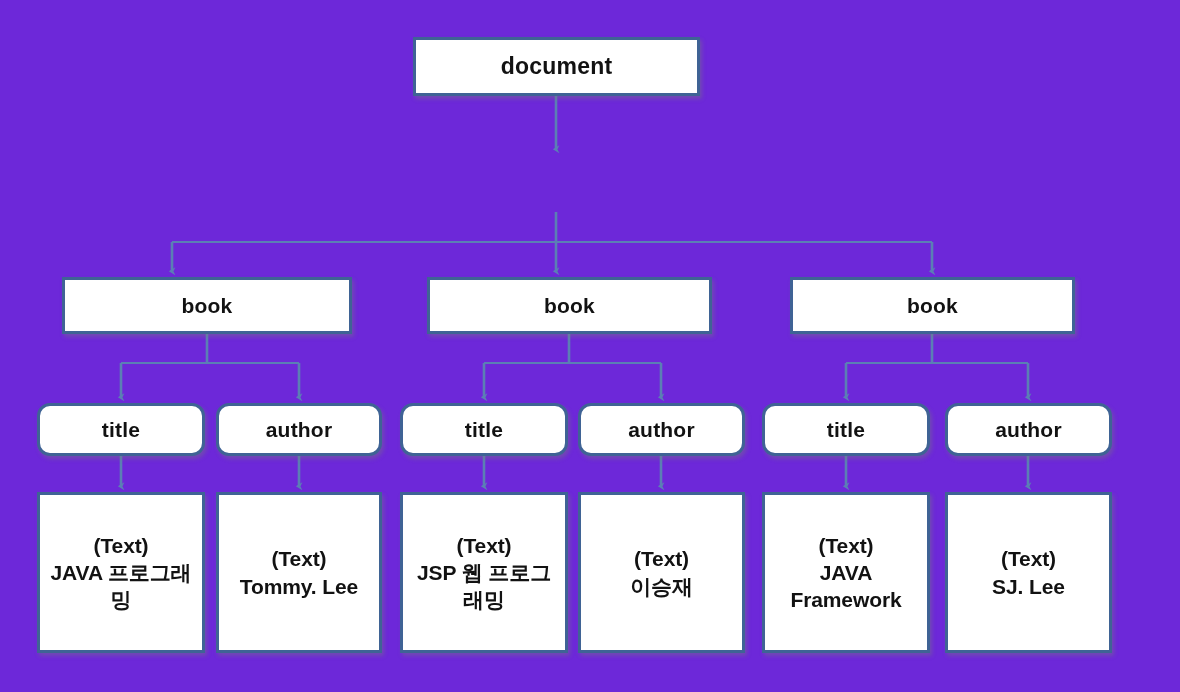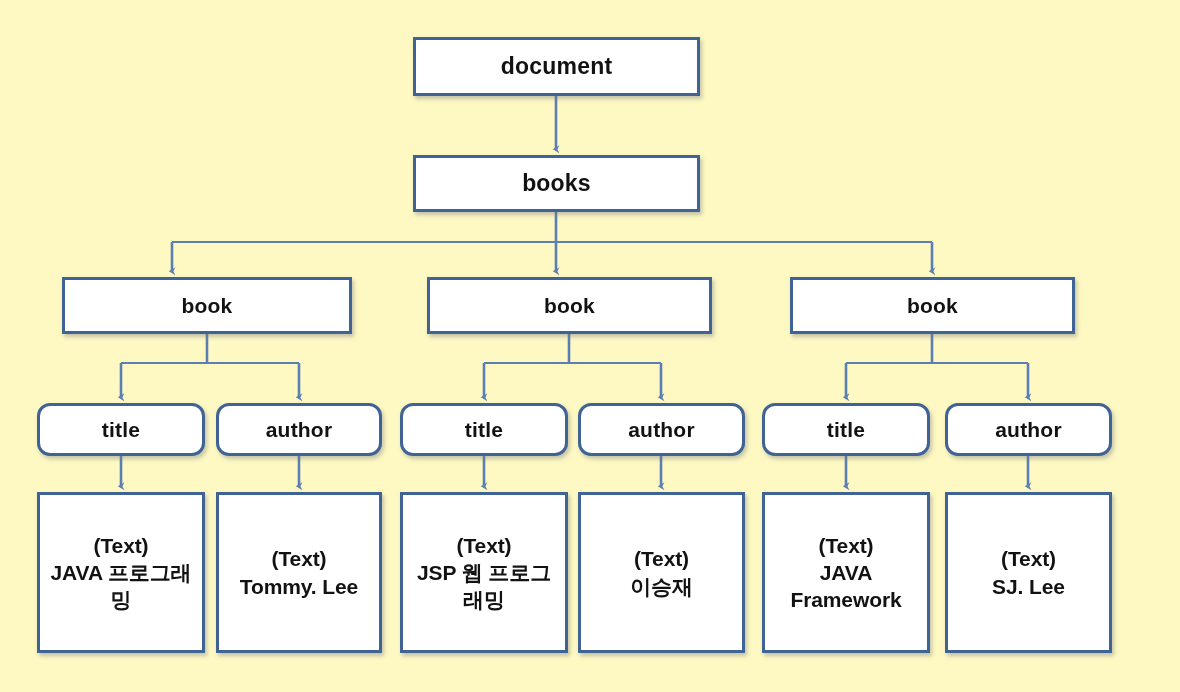--- a/index.html
+++ b/index.html
@@ -4,21 +4,21 @@
 <style>
   html, body {
     margin: 0;
     padding: 0;
     background: #ffffff;
   }
   #diagram {
     position: relative;
     width: 1180px;
     height: 692px;
-    background: #fef9c3;
+    background: #6d28d9;
     font-family: "Liberation Sans", "DejaVu Sans", sans-serif;
     overflow: hidden;
   }
   #connector-layer {
     position: absolute;
     left: 0;
     top: 0;
     width: 1180px;
     height: 692px;
     pointer-events: none;
@@ -91,23 +91,20 @@
       <line x1="661" y1="456" x2="661" y2="486" marker-end="url(#arrowhead)"></line>
       <line x1="846" y1="456" x2="846" y2="486" marker-end="url(#arrowhead)"></line>
       <line x1="1028" y1="456" x2="1028" y2="486" marker-end="url(#arrowhead)"></line>
     </g>
   </svg>
 
   <div class="node lvl-root" style="left:413px; top:37px; width:287px; height:59px;">
     <span class="node-label">document</span>
   </div>
 
-  <div class="node lvl-books" style="left:413px; top:155px; width:287px; height:57px;">
-    <span class="node-label">books</span>
-  </div>
 
   <div class="node lvl-book" style="left:62px; top:277px; width:290px; height:57px;">
     <span class="node-label">book</span>
   </div>
   <div class="node lvl-book" style="left:427px; top:277px; width:285px; height:57px;">
     <span class="node-label">book</span>
   </div>
   <div class="node lvl-book" style="left:790px; top:277px; width:285px; height:57px;">
     <span class="node-label">book</span>
   </div>

